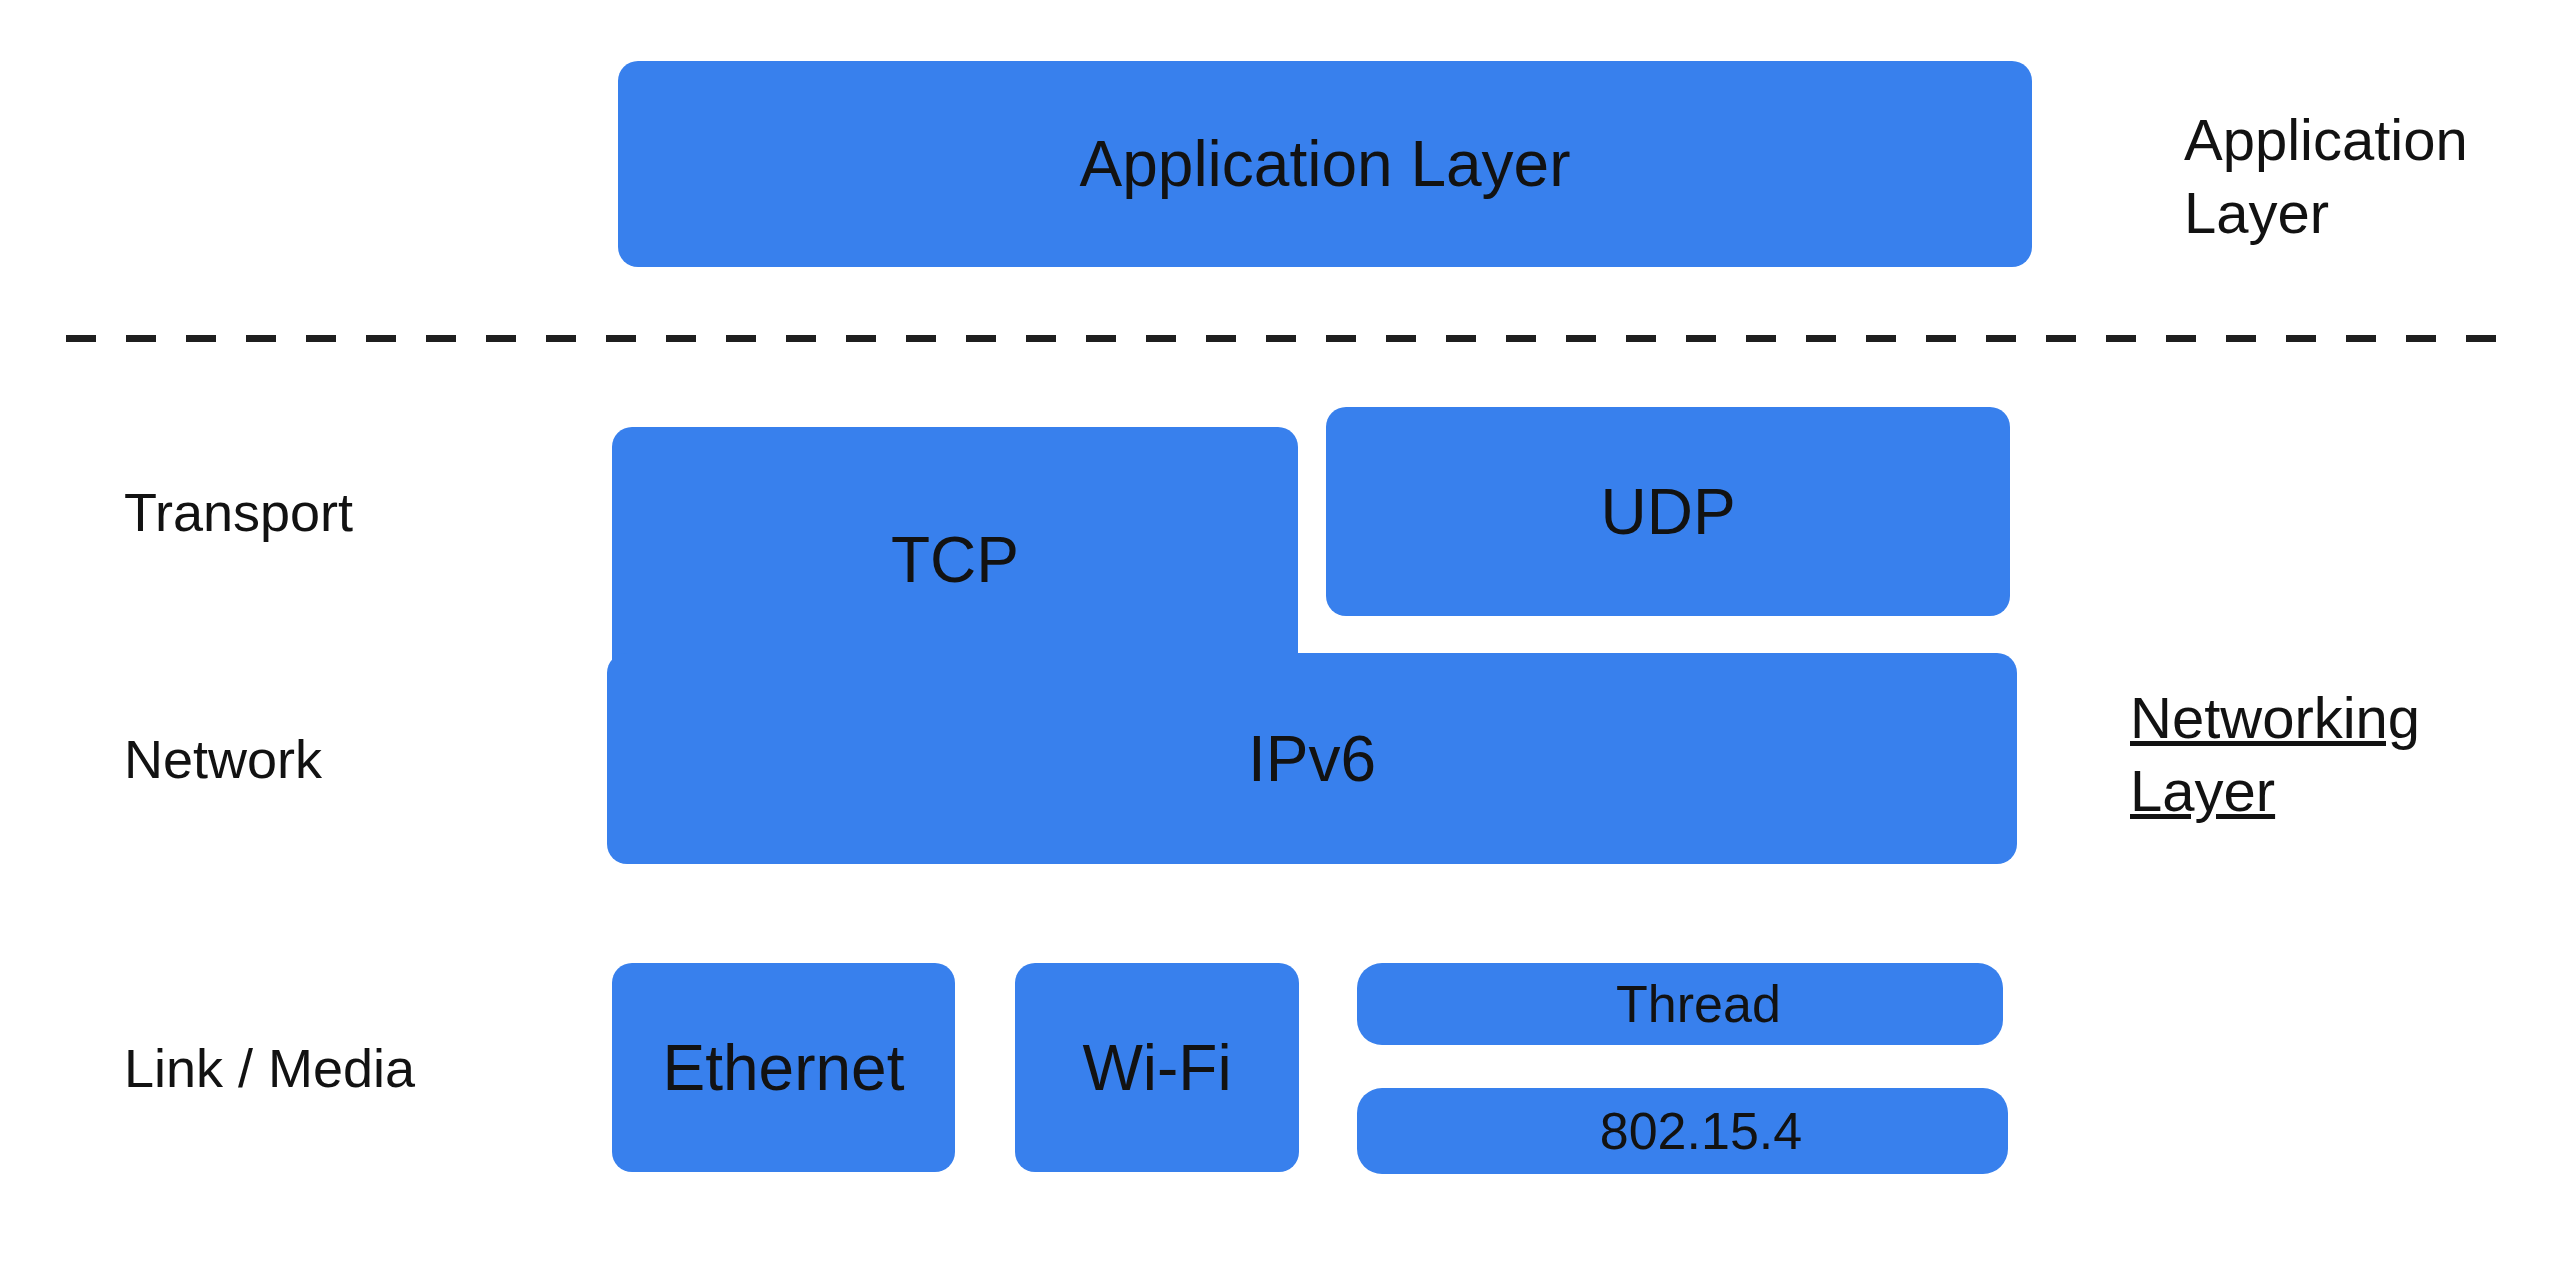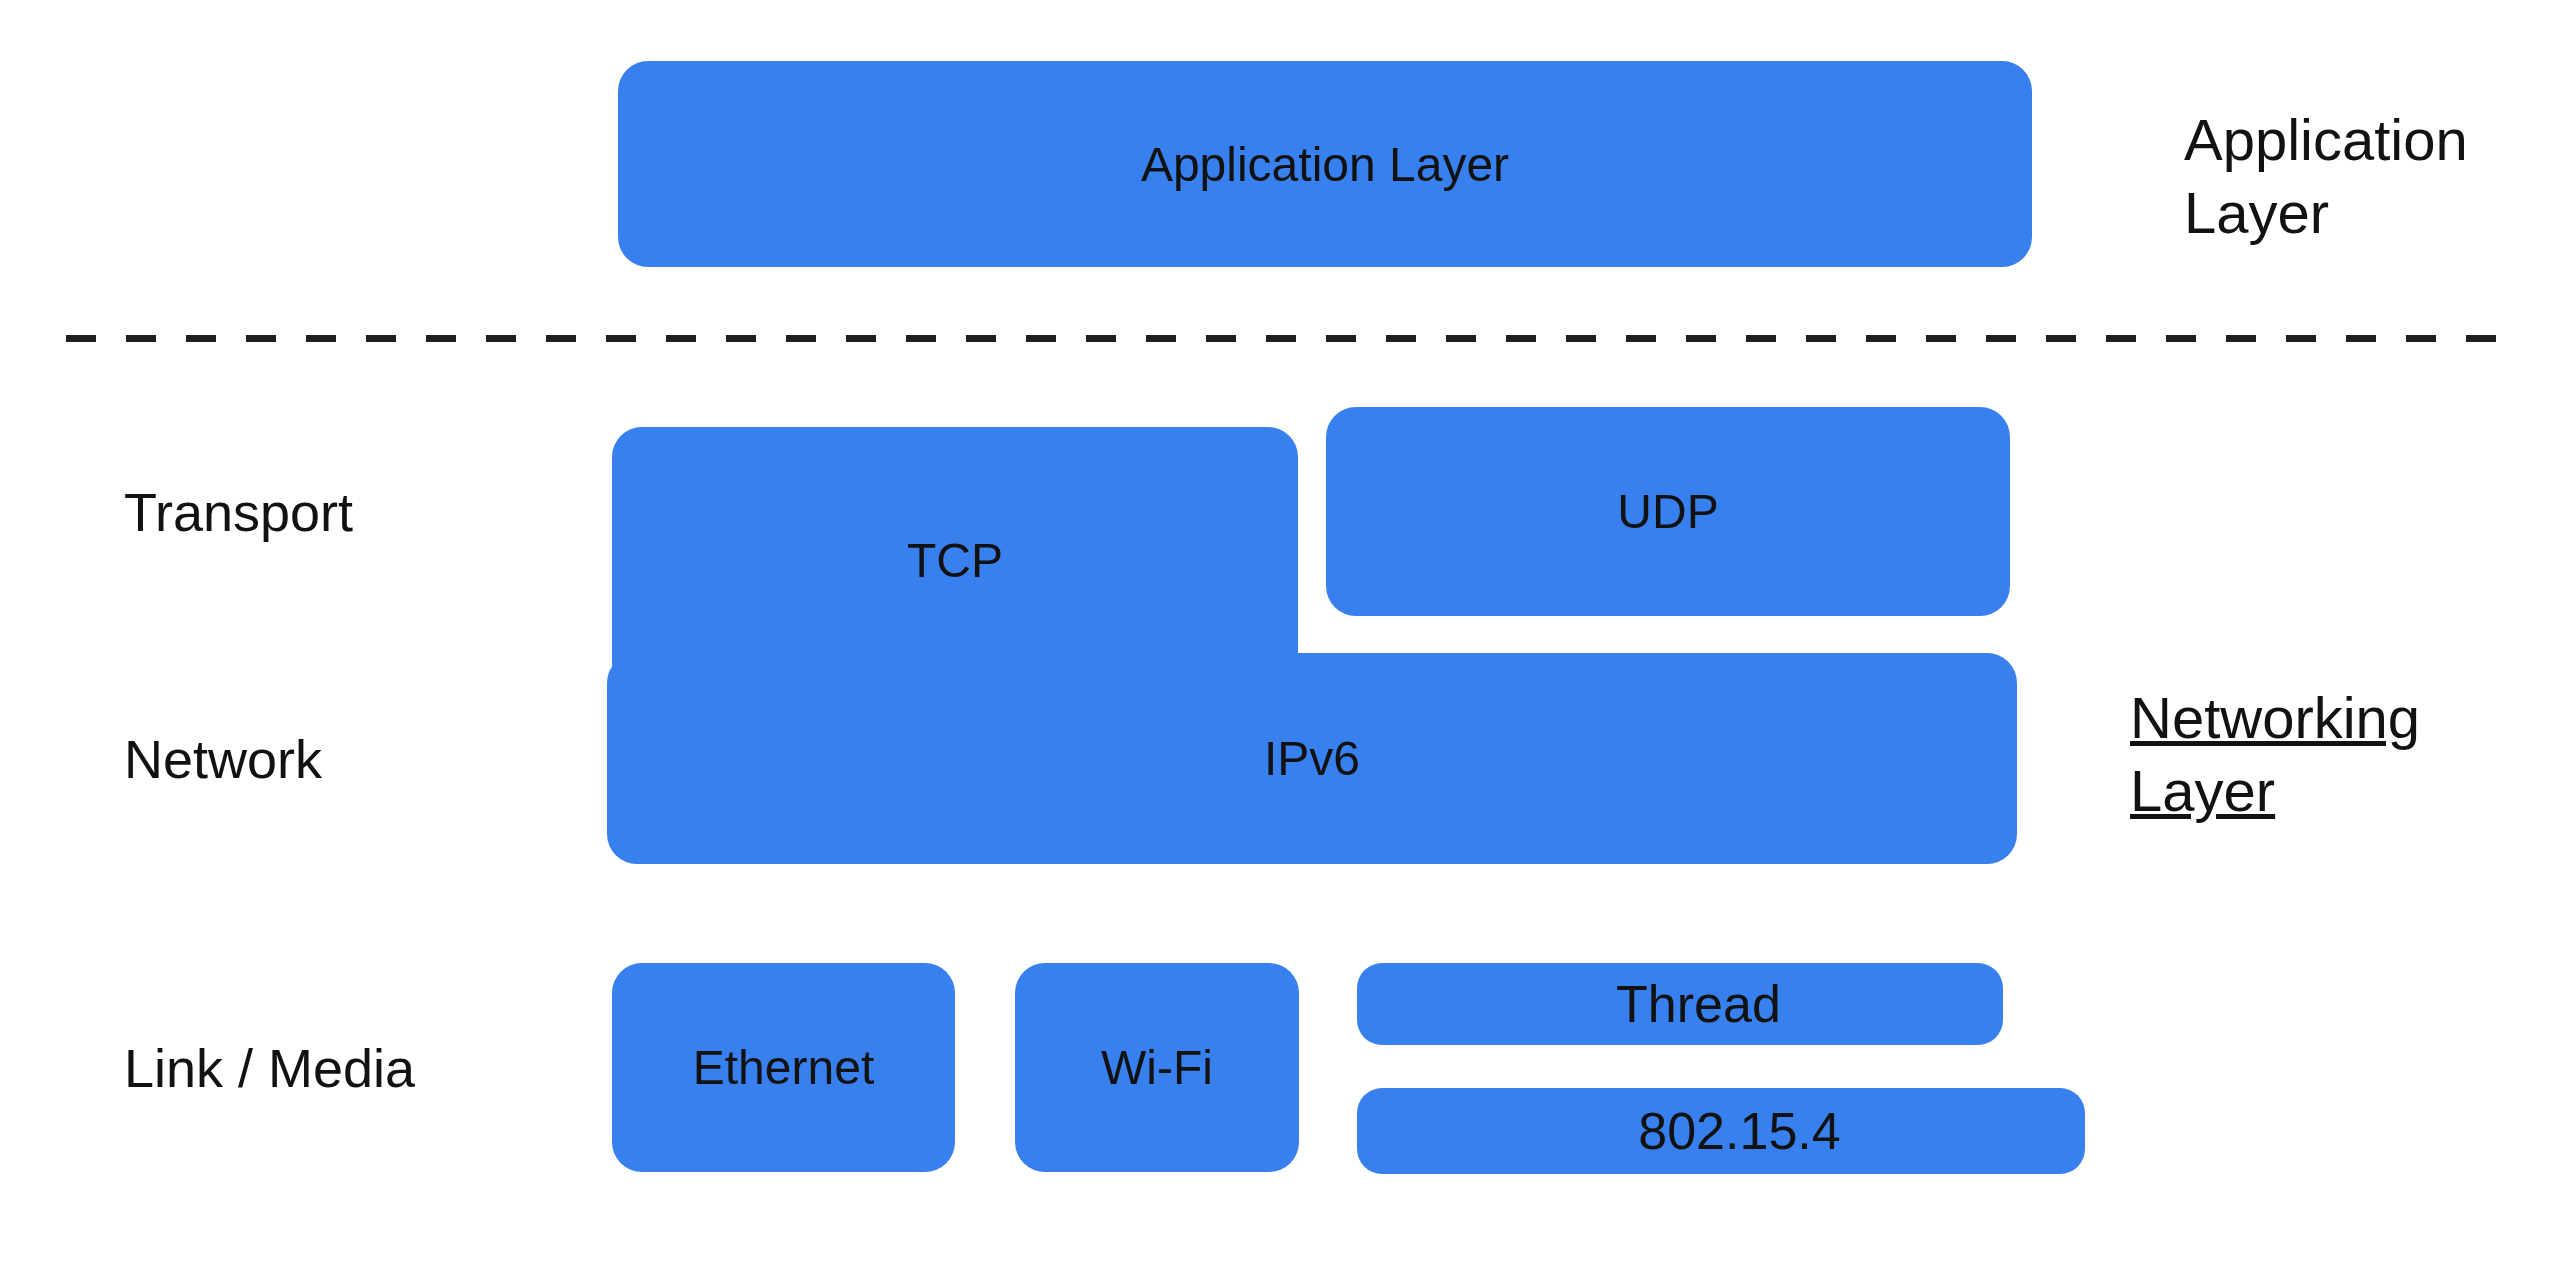--- a/index.html
+++ b/index.html
@@ -15,25 +15,25 @@
     width: 2576px;
     height: 1262px;
     background: var(--background);
     font-family: "Liberation Sans", sans-serif;
     color: var(--text);
     overflow: hidden;
   }
   .box {
     position: absolute;
     background: var(--box-blue);
-    border-radius: 30px;
+    border-radius: 20px;
     display: flex;
     align-items: center;
     justify-content: center;
-    font-size: 48px;
+    font-size: 64px;
     letter-spacing: 0px;
     color: var(--text);
     white-space: nowrap;
   }
   .box.thin { border-radius: 25px; padding-left: 37px; }
   .row-label {
     position: absolute;
     display: flex;
     align-items: center;
     font-size: 54px;
@@ -86,16 +86,16 @@
   </div>
 
   <div class="row-label" style="left:124px; top:963px; height:209px;">Link / Media</div>
 
   <div class="box" style="left:612px; top:963px; width:343px; height:209px;">Ethernet</div>
 
   <div class="box" style="left:1015px; top:963px; width:284px; height:209px;">Wi-Fi</div>
 
   <div class="box thin" style="left:1357px; top:963px; width:646px; height:82px; font-size:52px;">Thread</div>
 
-  <div class="box thin" style="left:1357px; top:1088px; width:728px; height:86px; font-size:52px;">802.15.4</div>
+  <div class="box thin" style="left:1357px; top:1088px; width:651px; height:86px; font-size:52px;">802.15.4</div>
 
 </div>
 
 
 </body></html>

